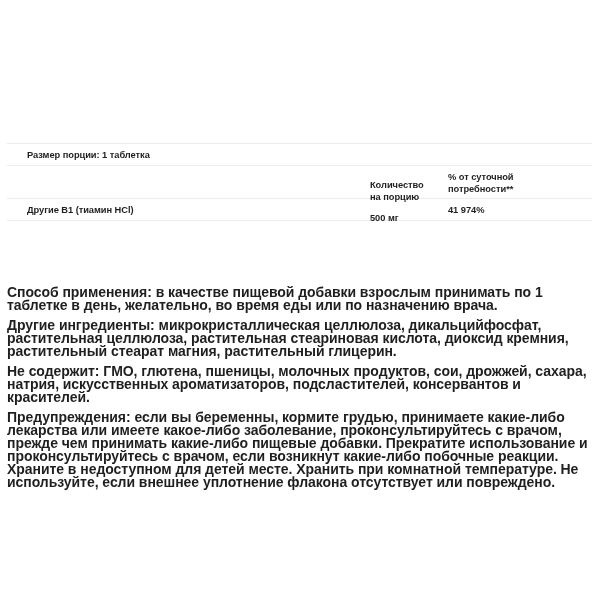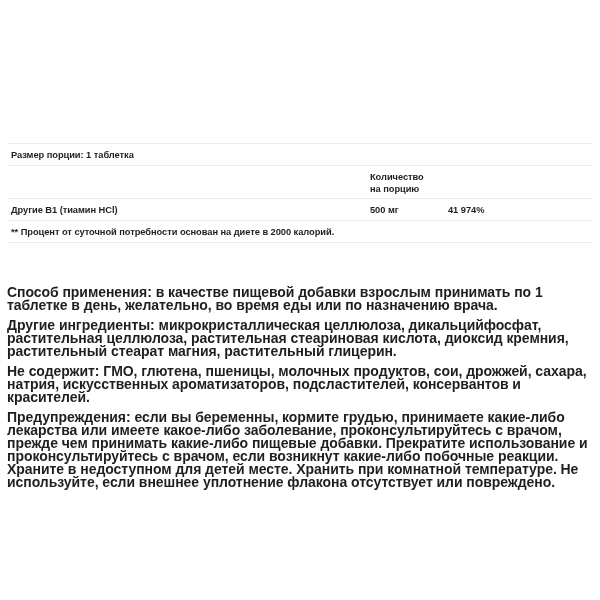--- a/index.html
+++ b/index.html
@@ -32,22 +32,22 @@
       box-sizing: border-box;
     }
     .row.single { height: 22px; }
     .row.header { height: 33px; }
     .row .cell {
       position: absolute;
       line-height: 12px;
     }
     .row.single .cell { top: 5px; }
     .row.header .cell { top: 5px; }
-    .c-name { left: 4px; text-align: center; }
-    .c-amount { left: 363px; }
+    .c-name { left: 20px; text-align: center; }
+    .c-amount { left: 363px; margin-top: 8px; }
     .c-dv { left: 441px; }
     .footnote-row { height: 21px; }
 
     .text-block {
       position: absolute;
       left: 7px;
       top: 286px;
       width: 590px;
       font-size: 14px;
       font-weight: bold;
@@ -64,28 +64,29 @@
 
 <div class="facts">
   <div class="row single">
     <span class="cell c-name">Размер порции: 1 таблетка</span>
   </div>
   <div class="row header">
     <div class="cell c-amount">
       <div>Количество</div>
       <div>на порцию</div>
     </div>
+    <div class="cell c-dv">
+      <div>% от суточной</div>
+      <div>потребности**</div>
+    </div>
   </div>
   <div class="row single">
     <span class="cell c-name">Другие B1 (тиамин HCl)</span>
     <span class="cell c-amount">500 мг</span>
     <span class="cell c-dv">41 974%</span>
-  </div>
-  <div class="row single footnote-row">
-    <span class="cell c-name">** Процент от суточной потребности основан на диете в 2000 калорий.</span>
   </div>
 </div>
 
 <div class="text-block">
   <p>Способ применения: в качестве пищевой добавки взрослым принимать по 1 таблетке в день, желательно, во время еды или по назначению врача.</p>
   <p>Другие ингредиенты: микрокристаллическая целлюлоза, дикальцийфосфат, растительная целлюлоза, растительная стеариновая кислота, диоксид кремния, растительный стеарат магния, растительный глицерин.</p>
   <p>Не содержит: ГМО, глютена, пшеницы, молочных продуктов, сои, дрожжей, сахара, натрия, искусственных ароматизаторов, подсластителей, консервантов и красителей.</p>
   <p>Предупреждения: если вы беременны, кормите грудью, принимаете какие-либо лекарства или имеете какое-либо заболевание, проконсультируйтесь с врачом, прежде чем принимать какие-либо пищевые добавки. Прекратите использование и проконсультируйтесь с врачом, если возникнут какие-либо побочные реакции. Храните в недоступном для детей месте. Хранить при комнатной температуре. Не используйте, если внешнее уплотнение флакона отсутствует или повреждено.</p>
 </div>
 

